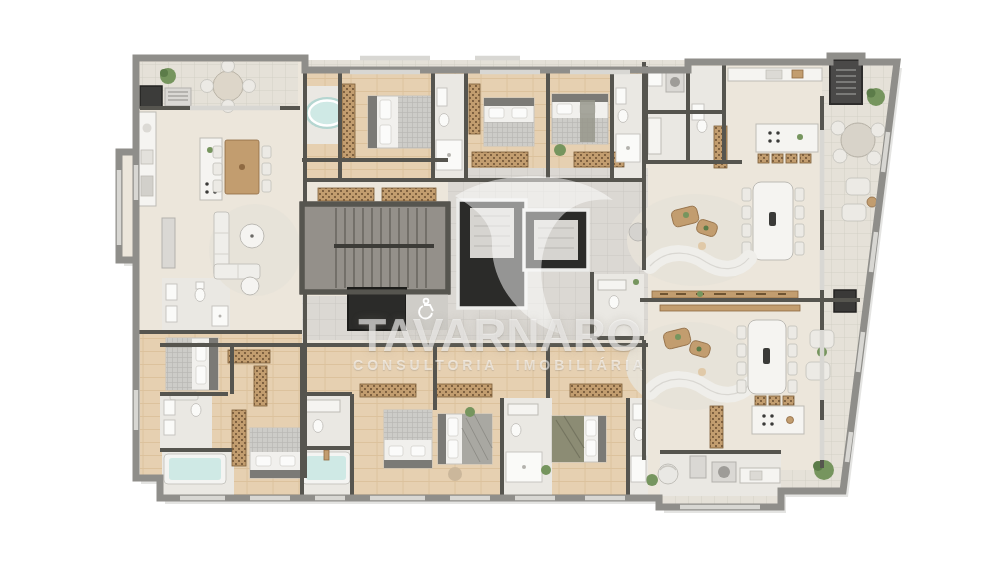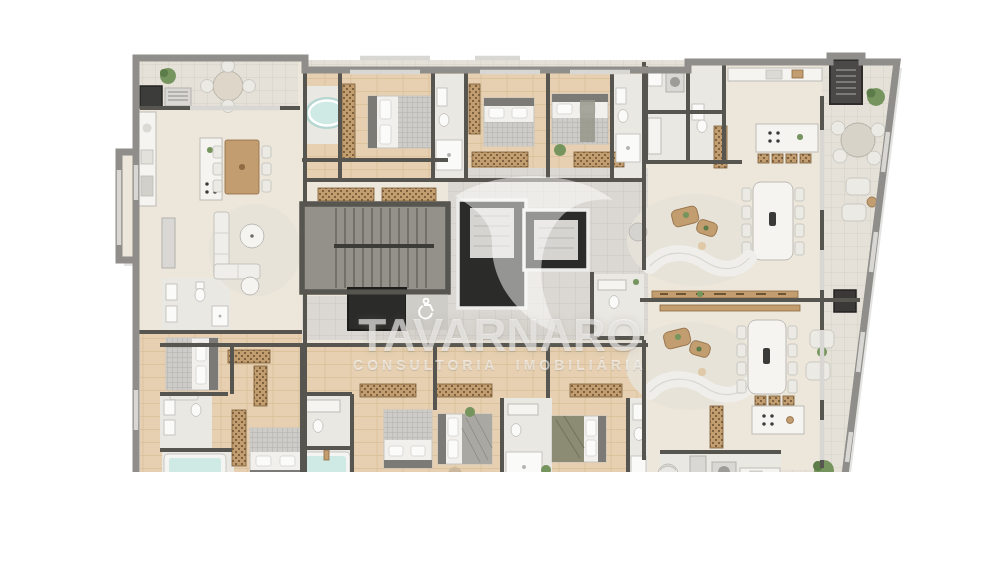--- a/index.html
+++ b/index.html
@@ -1,16 +1,16 @@
 <!DOCTYPE html>
 <html style="--background: #ffffff; --wall-dark: #56554f; --wall-mid: #8f8e8a; --floor-cream: #ece6db; --floor-wood: #e6d0b1; --floor-tile: #e5e1d8; --floor-gray: #dbd8d3; --stair-floor: #94908a; --shaft: #2b2b29; --elevator-panel: #d6d4d0; --water: #cfe9e5; --plant: #76955e; --plant-dark: #5c7c49; --wood: #c29d6f; --wood-dark: #8f6a42; --white-furniture: #f5f4f1; --sofa: #efeeea; --rug: #e7e2d8; --bed-blanket: #cdccc8; --bed-sheet: #f1f0ed; --olive: #8c8c74;"><head>
 <meta charset="utf-8">
 <style>
   html,body{margin:0;padding:0;background:#ffffff;}
-  .stage{position:relative;width:1000px;height:472px;background:var(--background,#fff);overflow:hidden;
+  .stage{position:relative;width:1000px;height:562px;background:var(--background,#fff);overflow:hidden;
          font-family:"Liberation Sans", sans-serif;}
   .stage svg{position:absolute;left:0;top:0;}
   
   .fl-cream{fill:var(--floor-cream);}
   .fl-bath{fill:#eae8e3;}
   .iw{stroke:var(--wall-dark);stroke-width:4;fill:none;}
   .ow{stroke:var(--wall-mid);stroke-width:7;fill:none;}
   .win{stroke:#d8d7d3;stroke-width:4.5;fill:none;}
   .wf{fill:var(--white-furniture);stroke:#bdbbb5;stroke-width:1;}
   .wd{fill:url(#dots);stroke:#7c5c38;stroke-width:.8;}

